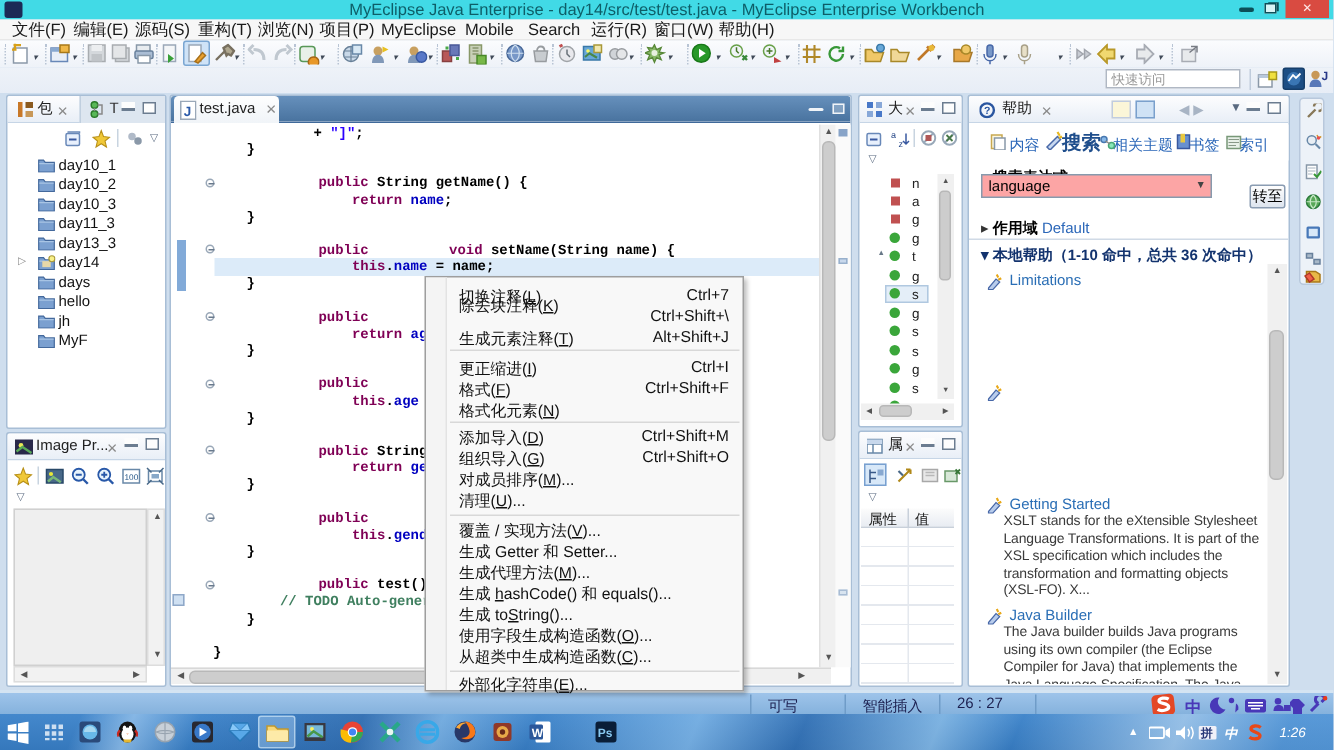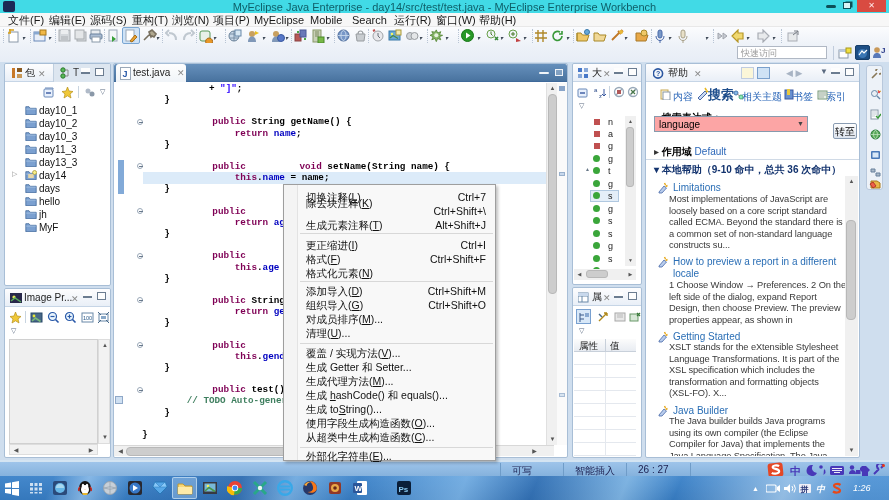--- a/index.html
+++ b/index.html
@@ -752,33 +752,30 @@
       </svg>
 
   <div class="abs" style="left:8px; top:47px; font-size:10px; color:#333;">▸ <b style="color:#000">搜索表达式：</b></div>
   <div class="abs" style="left:8px; top:52px; width:154px; height:16px; background:#fca5a5; border:1px solid #879aad;">
      <span style="position:absolute; left:4px; top:2px; font-size:10px; color:#000;">language</span>
      <span style="position:absolute; right:3px; top:3px; font-size:7px; color:#444;">▼</span>
   </div>
   <div class="abs" style="left:187px; top:59px; width:24px; height:16px; background:linear-gradient(#fefefe,#dde4ee); border:1px solid #8a9cb2; border-radius:2px; font-size:10px; text-align:center; line-height:15px;">转至</div>
   <div class="abs" style="left:8px; top:81px; font-size:10px; color:#333;">▸ <b style="color:#000">作用域</b> <span style="color:#2a66b8">Default</span></div>
   <div class="abs" style="left:0px; top:95px; width:213px; height:1px; background:#d0dae6;"></div>
-  <div class="abs" style="left:8px; top:99px; font-size:10px; color:#13336e; font-weight:bold;">▾ 本地帮助（9-10 命中，总共 36 次命中）</div>
+  <div class="abs" style="left:8px; top:99px; font-size:10px; color:#13336e; font-weight:bold;">▾ 本地帮助（1-10 命中，总共 36 次命中）</div>
 
   <div id="hres" class="abs" style="left:0; top:112px; width:200px; bottom:1px; overflow:hidden;">
     <svg class="hico" style="top:6px">
           <use href="#penico"></use>
         </svg>
     <div class="htitle" style="top:6px">Limitations</div>
-    <div class="hbody" style="top:18px">Most implementations of JavaScript are<br>loosely based on a core script standard<br>called ECMA. Beyond the standard there is<br>a common set of non-standard language<br>constructs su...</div>
     <svg class="hico" style="top:80px">
           <use href="#penico"></use>
         </svg>
-    <div class="htitle" style="top:80px">How to preview a report in a different<br>locale</div>
-    <div class="hbody" style="top:104px">1 Choose Window → Preferences. 2 On the<br>left side of the dialog, expand Report<br>Design, then choose Preview. The preview<br>properties appear, as shown in</div>
     <svg class="hico" style="top:155px">
           <use href="#penico"></use>
         </svg>
     <div class="htitle" style="top:155px">Getting Started</div>
     <div class="hbody" style="top:166px">XSLT stands for the eXtensible Stylesheet<br>Language Transformations. It is part of the<br>XSL specification which includes the<br>transformation and formatting objects<br>(XSL-FO). X...</div>
     <svg class="hico" style="top:229px">
           <use href="#penico"></use>
         </svg>
     <div class="htitle" style="top:229px">Java Builder</div>
     <div class="hbody" style="top:240px">The Java builder builds Java programs<br>using its own compiler (the Eclipse<br>Compiler for Java) that implements the<br>Java Language Specification. The Java<br>b...</div>

